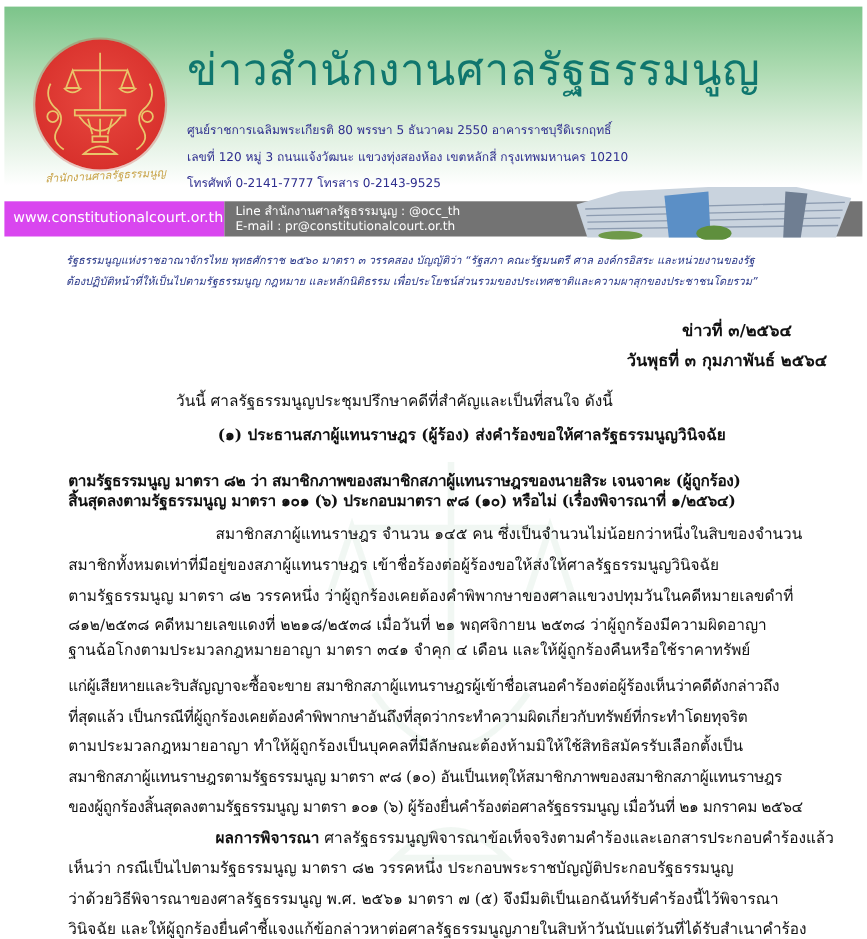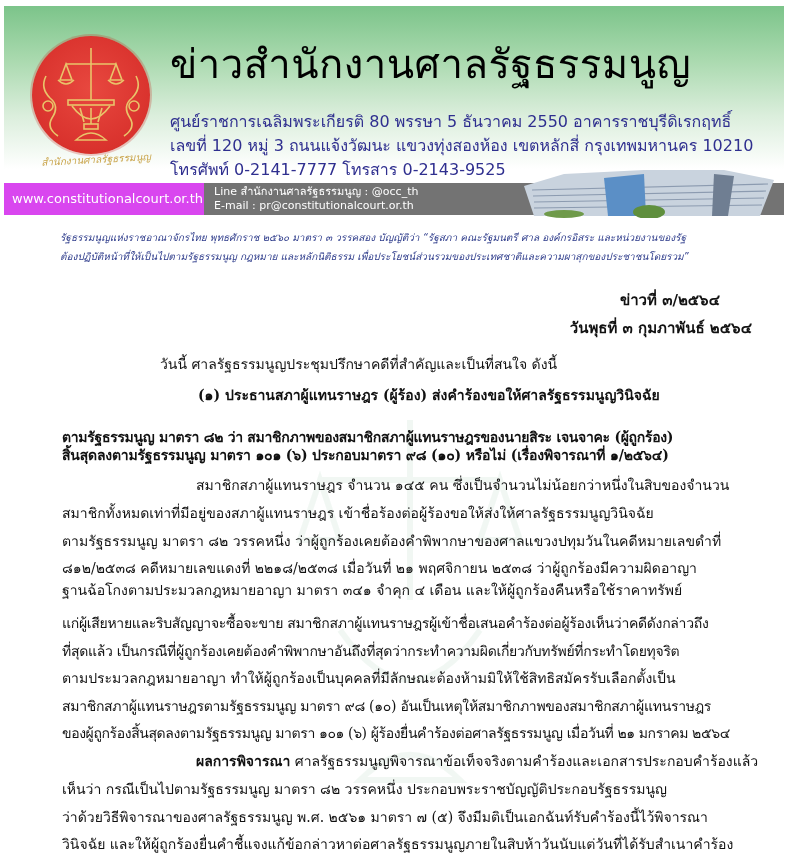--- a/index.html
+++ b/index.html
@@ -17,23 +17,23 @@
     box-shadow: 0 0 0 2px rgba(200,40,30,0.25);
   }
   .seal svg { position: absolute; left: 0; top: 0; }
   .seal-caption {
     position: absolute; left: 22px; top: 146px; width: 140px; text-align: center;
     font-family: "DejaVu Serif", serif; font-style: italic; font-size: 10px; color: #c9a44a;
     transform: rotate(-3deg);
   }
   .title {
     position: absolute; left: 166px; top: 34px; font-family: "DejaVu Sans", sans-serif;
-    font-size: 40px; line-height: 48px; color: #000000; letter-spacing: 0.5px; white-space: nowrap;
+    font-size: 40px; line-height: 48px; color: #0f766e; letter-spacing: 0.5px; white-space: nowrap;
   }
-  .addr { position: absolute; left: 166px; font-size: 16px; color: #2f2f8f; white-space: nowrap; }
+  .addr { position: absolute; left: 166px; font-size: 11px; color: #2f2f8f; white-space: nowrap; }
   .addr1 { top: 103px; } .addr2 { top: 127px; } .addr3 { top: 151px; }
 
   .building {
     position: absolute; left: 520px; top: 150px; width: 250px; height: 62px;
   }
 
   .banner-bottom { position: absolute; left: 0; top: 177px; width: 780px; height: 32px; }
   .web-strip {
     position: absolute; left: 0; top: 0; width: 200px; height: 32px; background: #d946ef;
     color: #fff; font-size: 13px; line-height: 32px; padding-left: 8px; box-sizing: border-box; white-space: nowrap;

